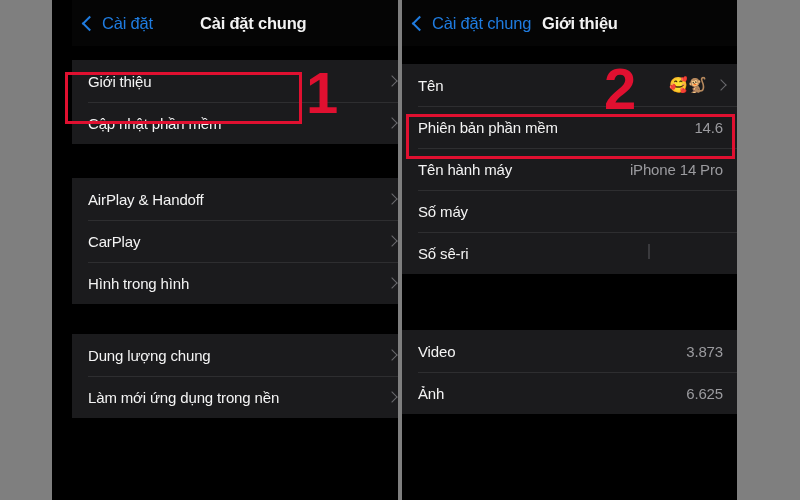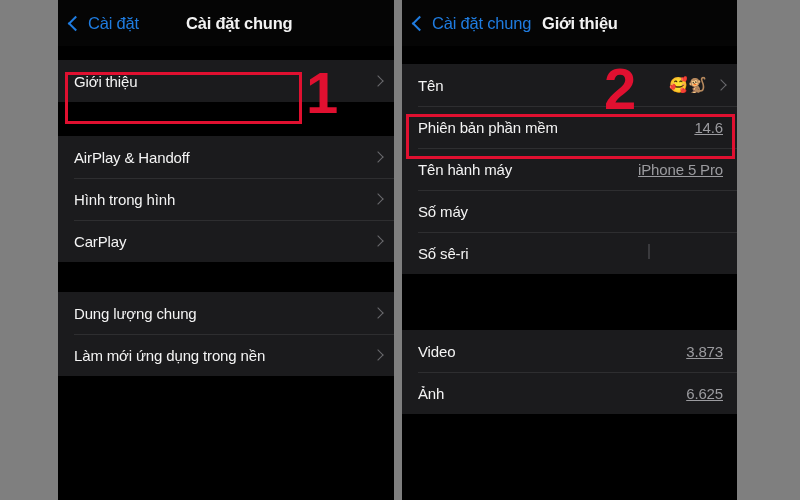--- a/index.html
+++ b/index.html
@@ -24,21 +24,21 @@
   }
 
   
   .panel {
     position: absolute;
     top: 0;
     height: 500px;
     background: #000000;
     overflow: hidden;
   }
-  #panel-left  { left: 58px;  width: 336px; }
+  #panel-left  { left: 52px;  width: 336px; padding-left: 20px; }
   #panel-right { left: 402px; width: 335px; }
 
   .panel-divider {
     position: absolute;
     top: 0;
     left: 398px;
     width: 4px;
     height: 500px;
     background: #7f7f7f;
   }
@@ -114,21 +114,20 @@
     letter-spacing: -0.15px;
     white-space: nowrap;
   }
   .row-spacer { flex: 1 1 auto; }
   .row-value {
     color: #9b9b9f;
     font-size: 15px;
     letter-spacing: -0.15px;
     white-space: nowrap;
     margin-right: 2px;
-    text-decoration: underline;
   }
   .row-emoji {
     font-size: 15px;
     letter-spacing: 0px;
     white-space: nowrap;
     margin-right: 4px;
   }
   .chev {
     display: inline-block;
     width: 7px;
@@ -187,37 +186,42 @@
     </div>
 
     <div class="gap" style="height:14px"></div>
 
     <div class="section">
       <div class="row">
         <span class="row-label">Giới thiệu</span>
         <span class="row-spacer"></span>
         <span class="chev"></span>
       </div>
+      <div class="row">
+        <span class="row-label">Cập nhật phần mềm</span>
+        <span class="row-spacer"></span>
+        <span class="chev"></span>
+      </div>
     </div>
 
     <div class="gap" style="height:34px"></div>
 
     <div class="section">
       <div class="row">
         <span class="row-label">AirPlay &amp; Handoff</span>
         <span class="row-spacer"></span>
         <span class="chev"></span>
       </div>
       <div class="row">
+        <span class="row-label">CarPlay</span>
+        <span class="row-spacer"></span>
+        <span class="chev"></span>
+      </div>
+      <div class="row">
         <span class="row-label">Hình trong hình</span>
-        <span class="row-spacer"></span>
-        <span class="chev"></span>
-      </div>
-      <div class="row">
-        <span class="row-label">CarPlay</span>
         <span class="row-spacer"></span>
         <span class="chev"></span>
       </div>
     </div>
 
     <div class="gap" style="height:30px"></div>
 
     <div class="section">
       <div class="row">
         <span class="row-label">Dung lượng chung</span>
@@ -256,21 +260,21 @@
         <span class="chev"></span>
       </div>
       <div class="row">
         <span class="row-label">Phiên bản phần mềm</span>
         <span class="row-spacer"></span>
         <span class="row-value">14.6</span>
       </div>
       <div class="row">
         <span class="row-label">Tên hành máy</span>
         <span class="row-spacer"></span>
-        <span class="row-value">iPhone 5 Pro</span>
+        <span class="row-value">iPhone 14 Pro</span>
       </div>
       <div class="row">
         <span class="row-label">Số máy</span>
         <span class="row-spacer"></span>
         <span class="row-value"></span>
       </div>
       <div class="row">
         <span class="row-label">Số sê-ri</span>
         <span class="text-caret"></span>
         <span class="row-spacer"></span>

